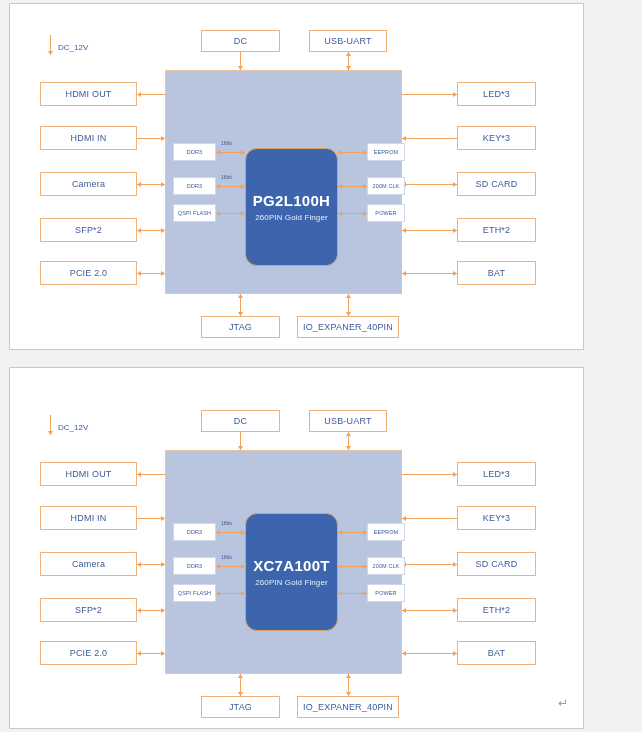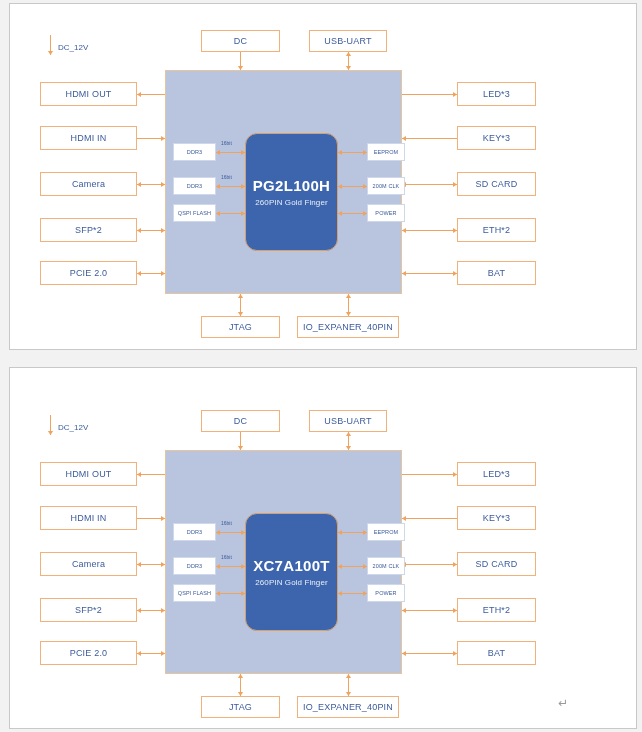--- a/index.html
+++ b/index.html
@@ -7,21 +7,21 @@
   body{
     width:642px;height:732px;
     background:#f2f2f2;
     font-family:"Liberation Sans", sans-serif;
     overflow:hidden;
   }
 
   .page{
     position:absolute;
     left:9px;
-    width:628px;
+    width:575px;
     background:#ffffff;
     border:1px solid #c8c8c8;
     box-sizing:border-box;
   }
   #page-1{ top:3px;  height:347px; }
   #page-2{ top:367px; height:362px; }
 
   .diagram{
     position:absolute;
     left:0; top:0;
@@ -126,21 +126,21 @@
 <div class="page" id="page-1">
   <div class="diagram" id="diag-1">
       <div class="conn" style="left:36px;top:31px;">
         <svg width="9" height="20">
     <line x1="4.5" y1="0" x2="4.5" y2="20" stroke="#f0a35e" stroke-width="1"></line>
     <polygon points="4.5,20 1.9,16 7.1,16" fill="#f0a35e"></polygon>
         </svg>
       </div>
       <div class="flabel" style="left:48px;top:39px;">DC_12V</div>
       <div class="chip-area" style="left:155px;top:66px;width:237px;height:224px;"></div>
-      <div class="core" style="left:235px;top:129px;width:93px;height:118px;">
+      <div class="core" style="left:235px;top:144px;width:93px;height:118px;">
         <div class="core-name">PG2L100H</div>
         <div class="core-sub">260PIN Gold Finger</div>
       </div>
       <div class="box" style="left:191px;top:26px;width:79px;height:22px;">DC</div>
       <div class="conn" style="left:226px;top:48px;">
         <svg width="9" height="18">
     <line x1="4.5" y1="0" x2="4.5" y2="18" stroke="#f0a35e" stroke-width="1"></line>
     <polygon points="4.5,18 1.9,14 7.1,14" fill="#f0a35e"></polygon>
         </svg>
       </div>

